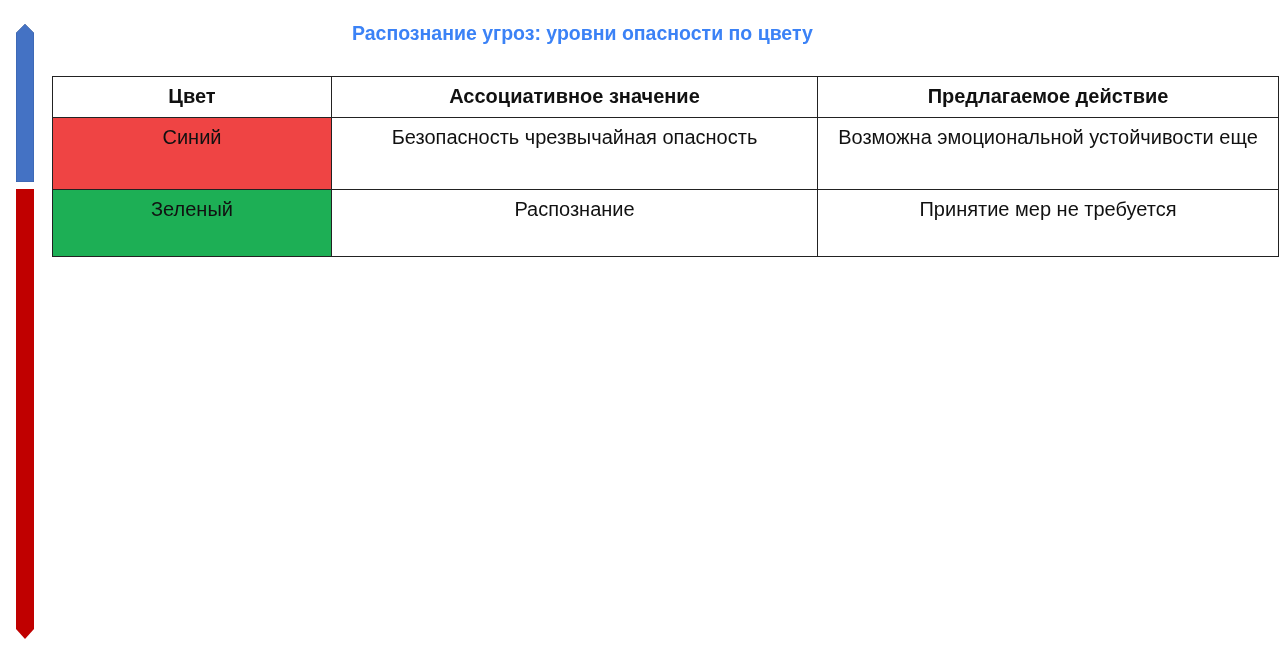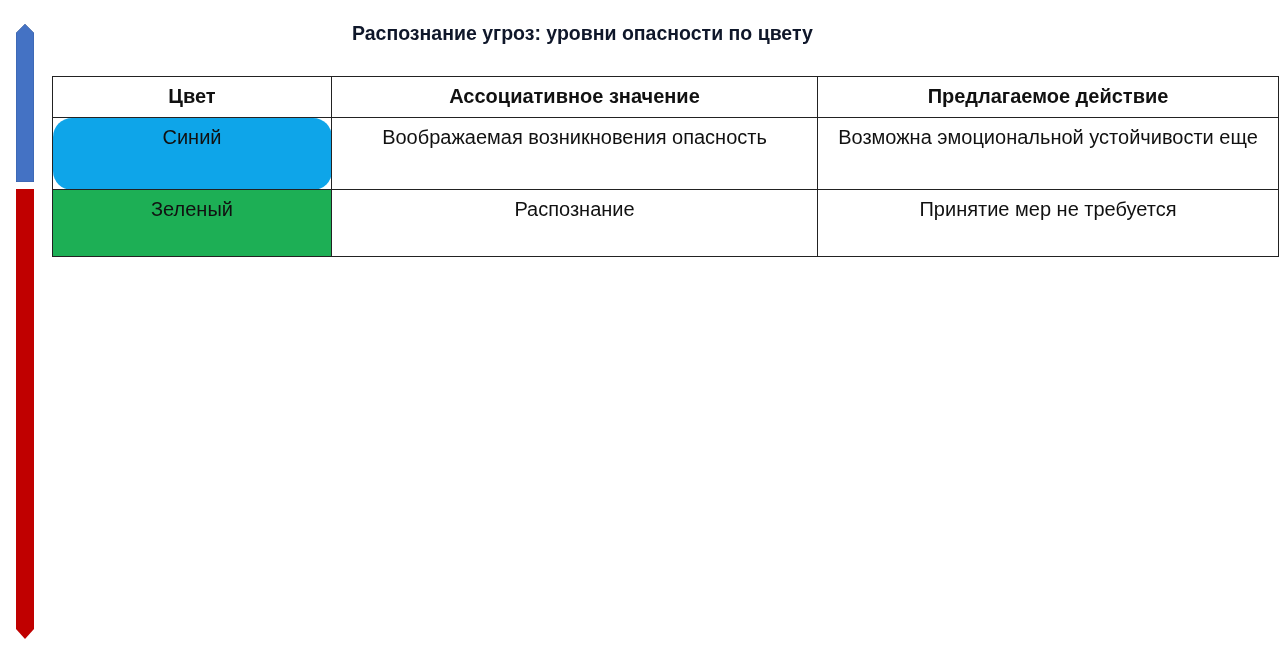--- a/index.html
+++ b/index.html
@@ -2,21 +2,21 @@
 <html><head>
 <meta charset="utf-8">
 <style>
   html, body { margin: 0; padding: 0; }
   body {
     width: 1280px; height: 654px; background: #ffffff; position: relative; overflow: hidden;
     font-family: "Liberation Sans", "DejaVu Sans", sans-serif; color: #111;
   }
   .title {
     position: absolute; left: 352px; top: 22px; width: 540px;
-    font-size: 19.5px; font-weight: bold; color: #0f172a; white-space: nowrap;
+    font-size: 19.5px; font-weight: bold; color: #3b82f6; white-space: nowrap;
   }
   .arrow-up {
     position: absolute; left: 16px; top: 24px; width: 18px; height: 158px;
   }
   .arrow-down {
     position: absolute; left: 16px; top: 189px; width: 18px; height: 450px;
   }
   table.threats {
     position: absolute; left: 52px; top: 76px; width: 1226px;
     border-collapse: collapse; table-layout: fixed;
@@ -48,22 +48,22 @@
     </colgroup>
   <thead>
     <tr>
       <th>Цвет</th>
       <th>Ассоциативное значение</th>
       <th>Предлагаемое действие</th>
     </tr>
   </thead>
   <tbody id="tbody">
       <tr style="height: 72px;">
-        <td style="background: #0ea5e9; border-radius: 19px;">Синий</td>
-        <td>Воображаемая возникновения опасность</td>
+        <td style="background: #ef4444;">Синий</td>
+        <td>Безопасность чрезвычайная опасность</td>
         <td>Возможна эмоциональной устойчивости еще</td>
       </tr>
       <tr style="height: 67px; padding-left: 8px;">
         <td style="background: rgb(29, 175, 85);">Зеленый</td>
         <td>Распознание</td>
         <td>Принятие мер не требуется</td>
       </tr>
     </tbody>
 </table>
 

